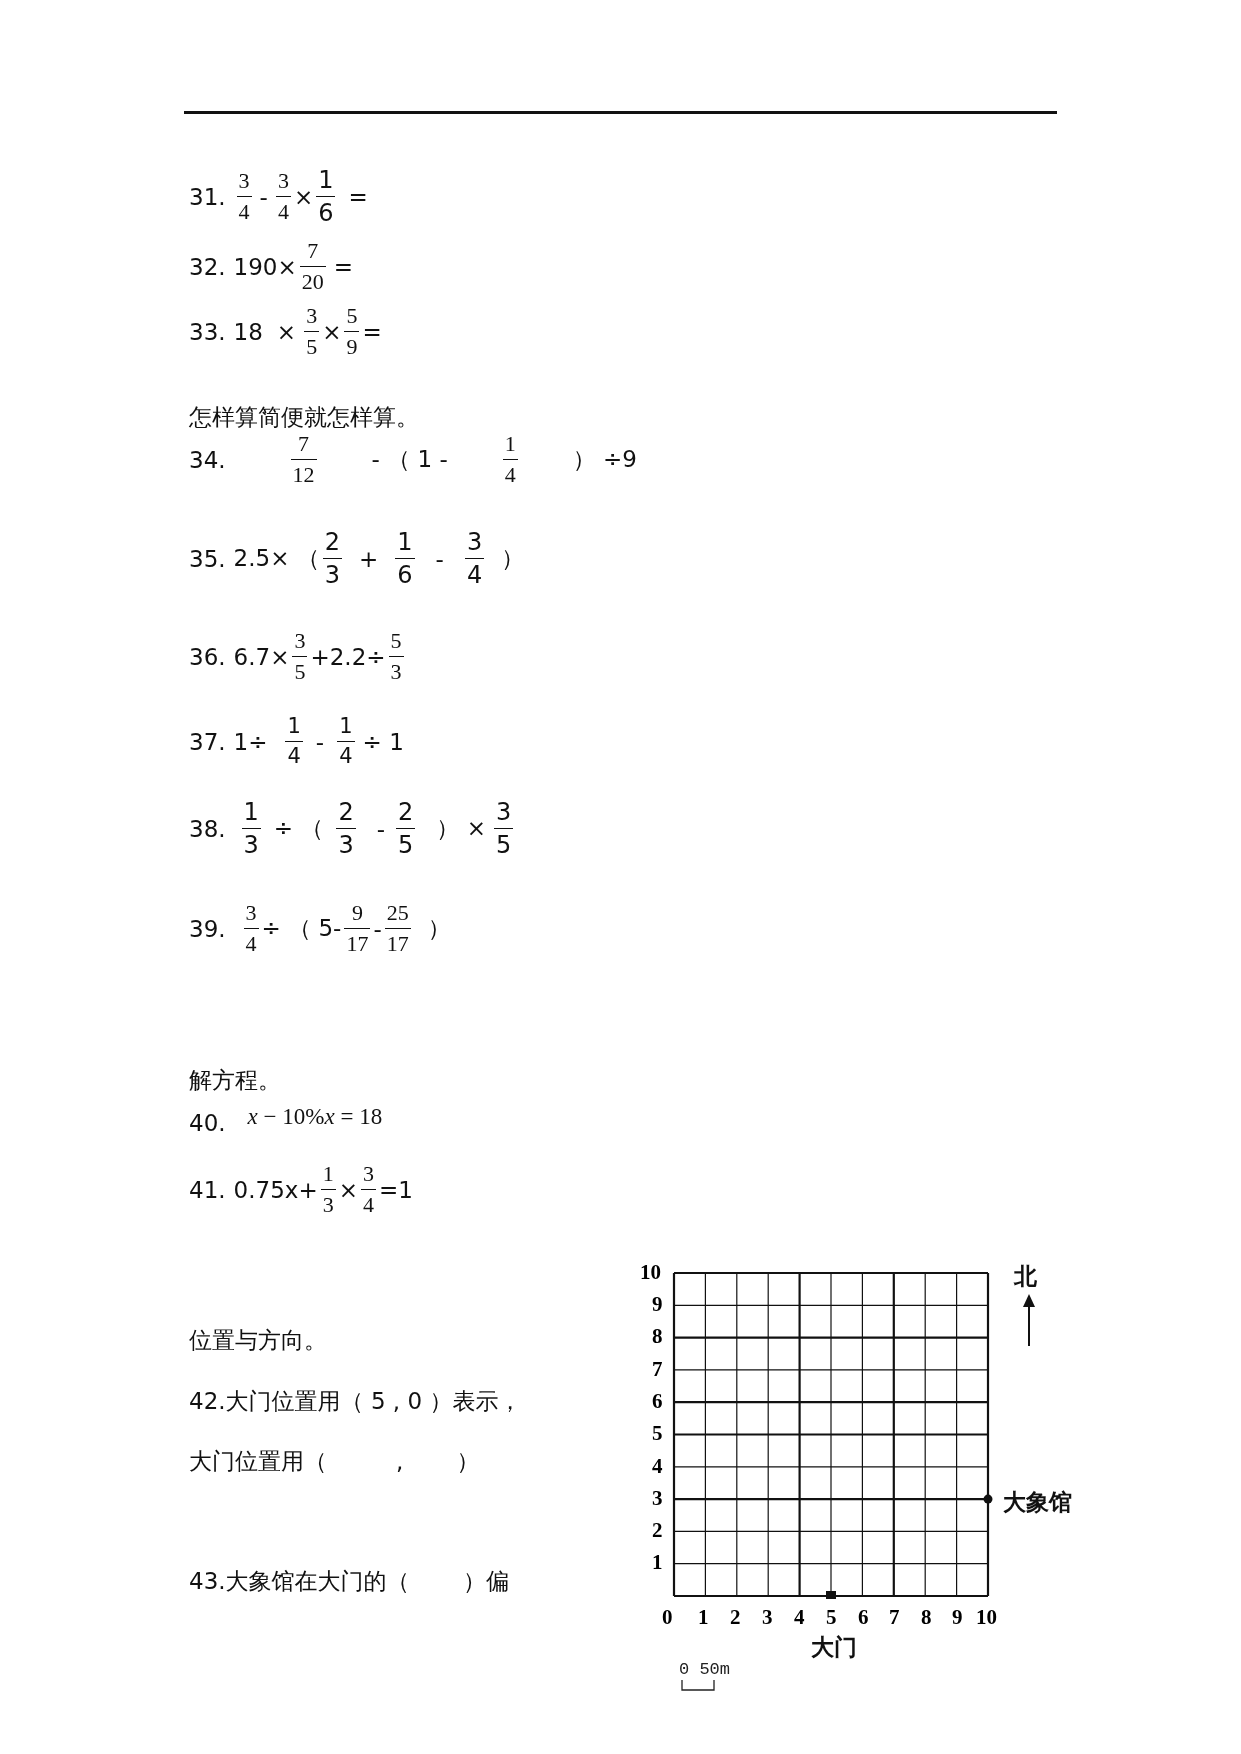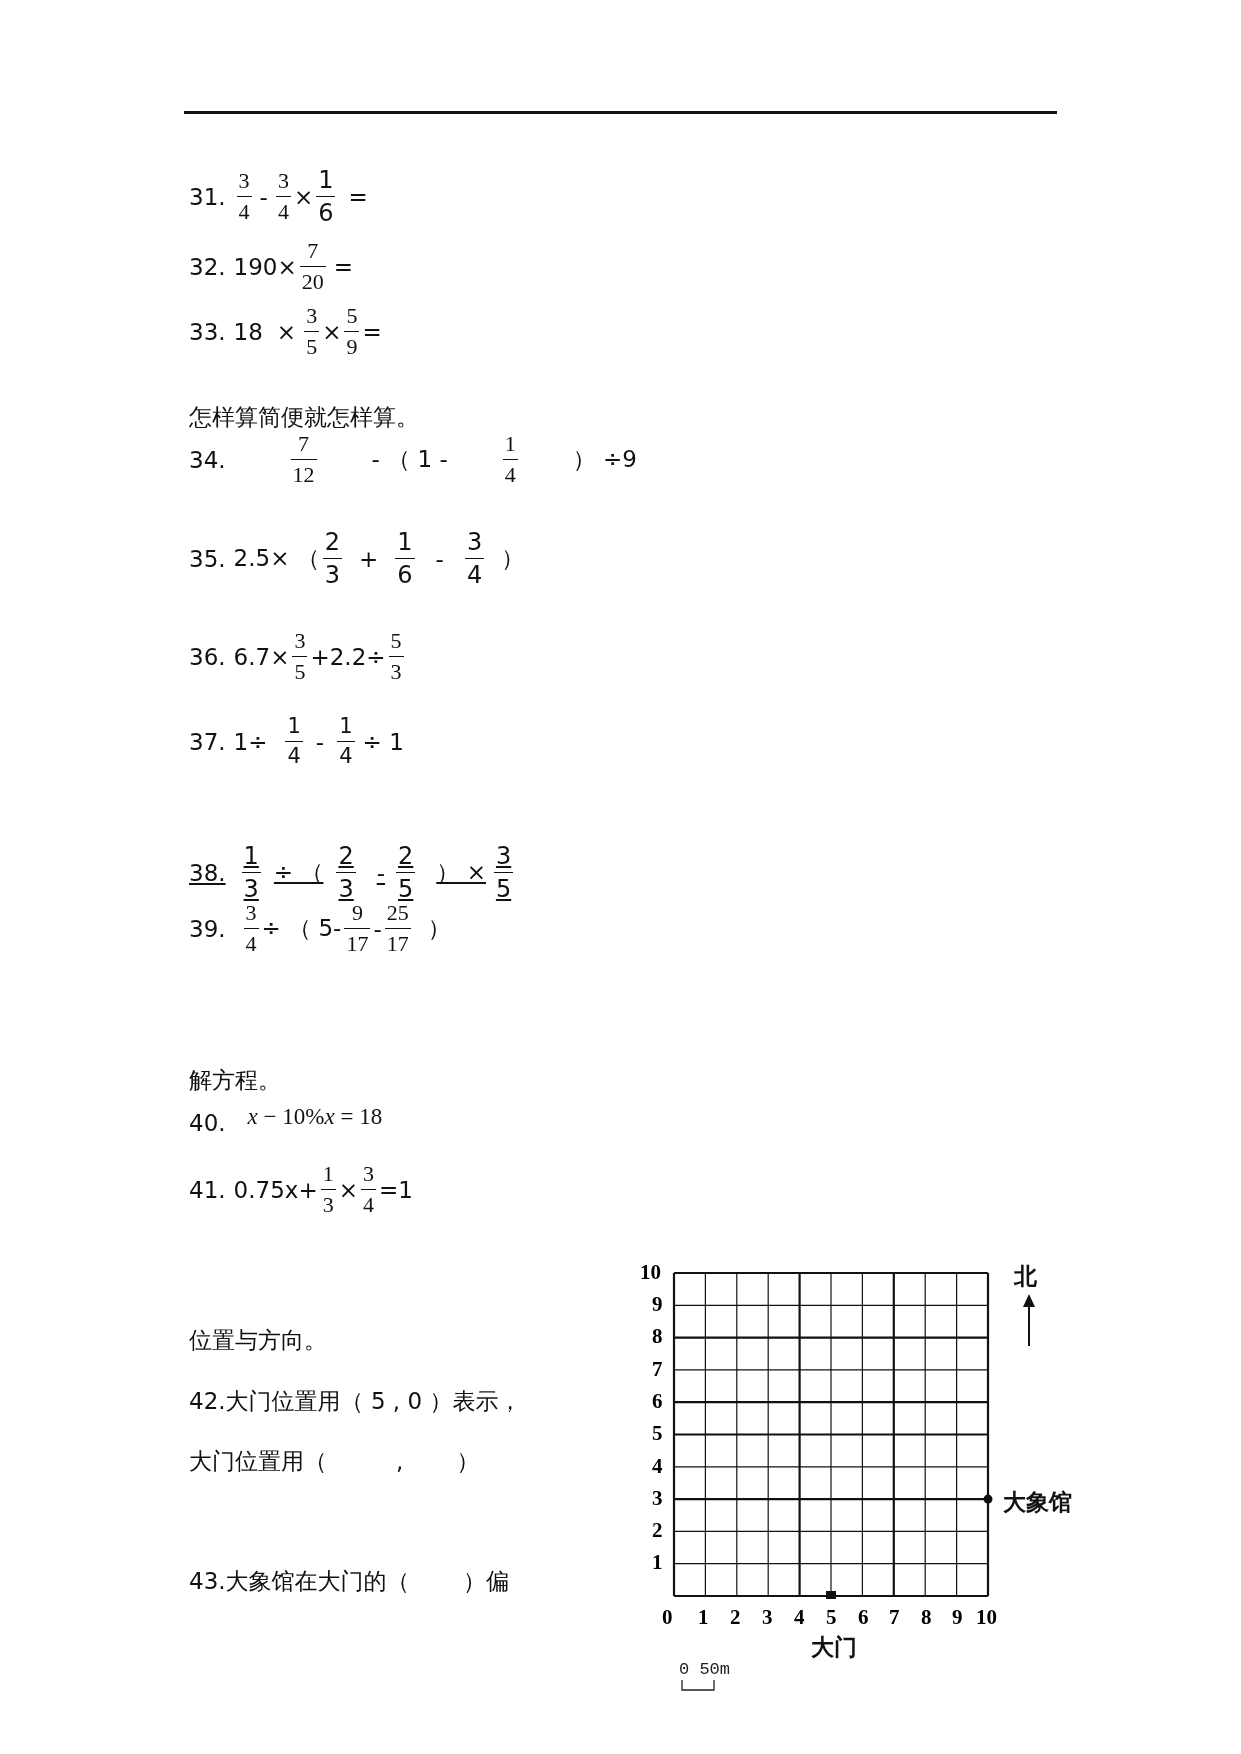--- a/index.html
+++ b/index.html
@@ -147,21 +147,21 @@
     </span>
   <span class="op" style="margin:0 10px">-</span>
   <span class="frac sans" style="font-size:21px">
       <span class="n">1</span>
       <span class="bar"></span>
       <span class="d">4</span>
     </span>
   <span class="op">÷ 1</span>
 </div>
 
-<div class="q" style="top:844px;text-decoration:underline;">
+<div class="q" style="top:800px;">
   <span class="num">38.</span>
   <span class="frac sans" style="margin-left:8px">
       <span class="n">1</span>
       <span class="bar"></span>
       <span class="d">3</span>
     </span>
   <span class="op" style="margin:0 10px">÷ （</span>
   <span class="frac sans">
       <span class="n">2</span>
       <span class="bar"></span>

